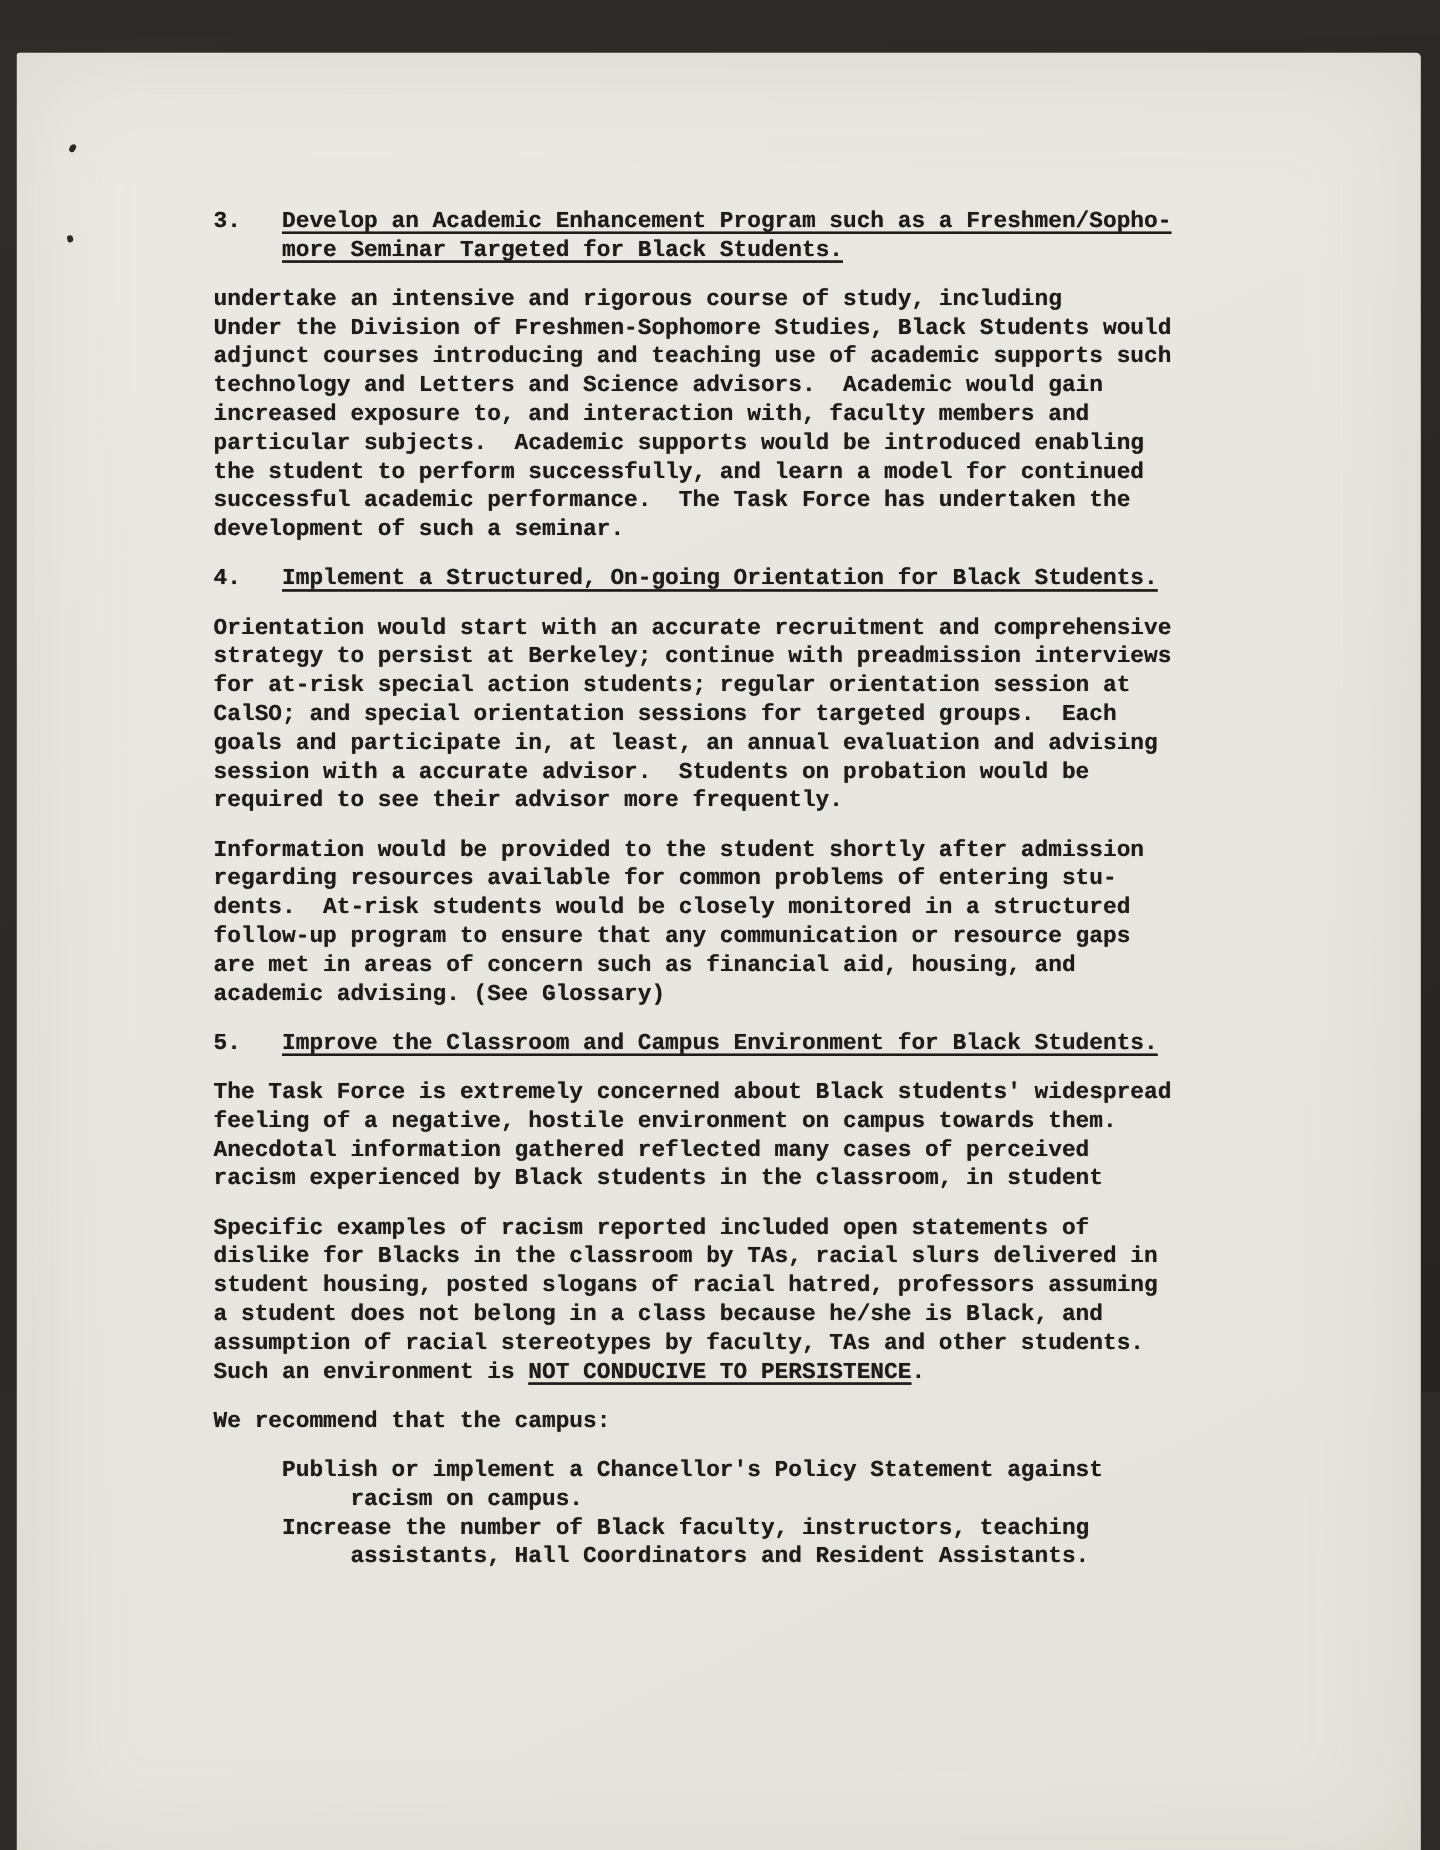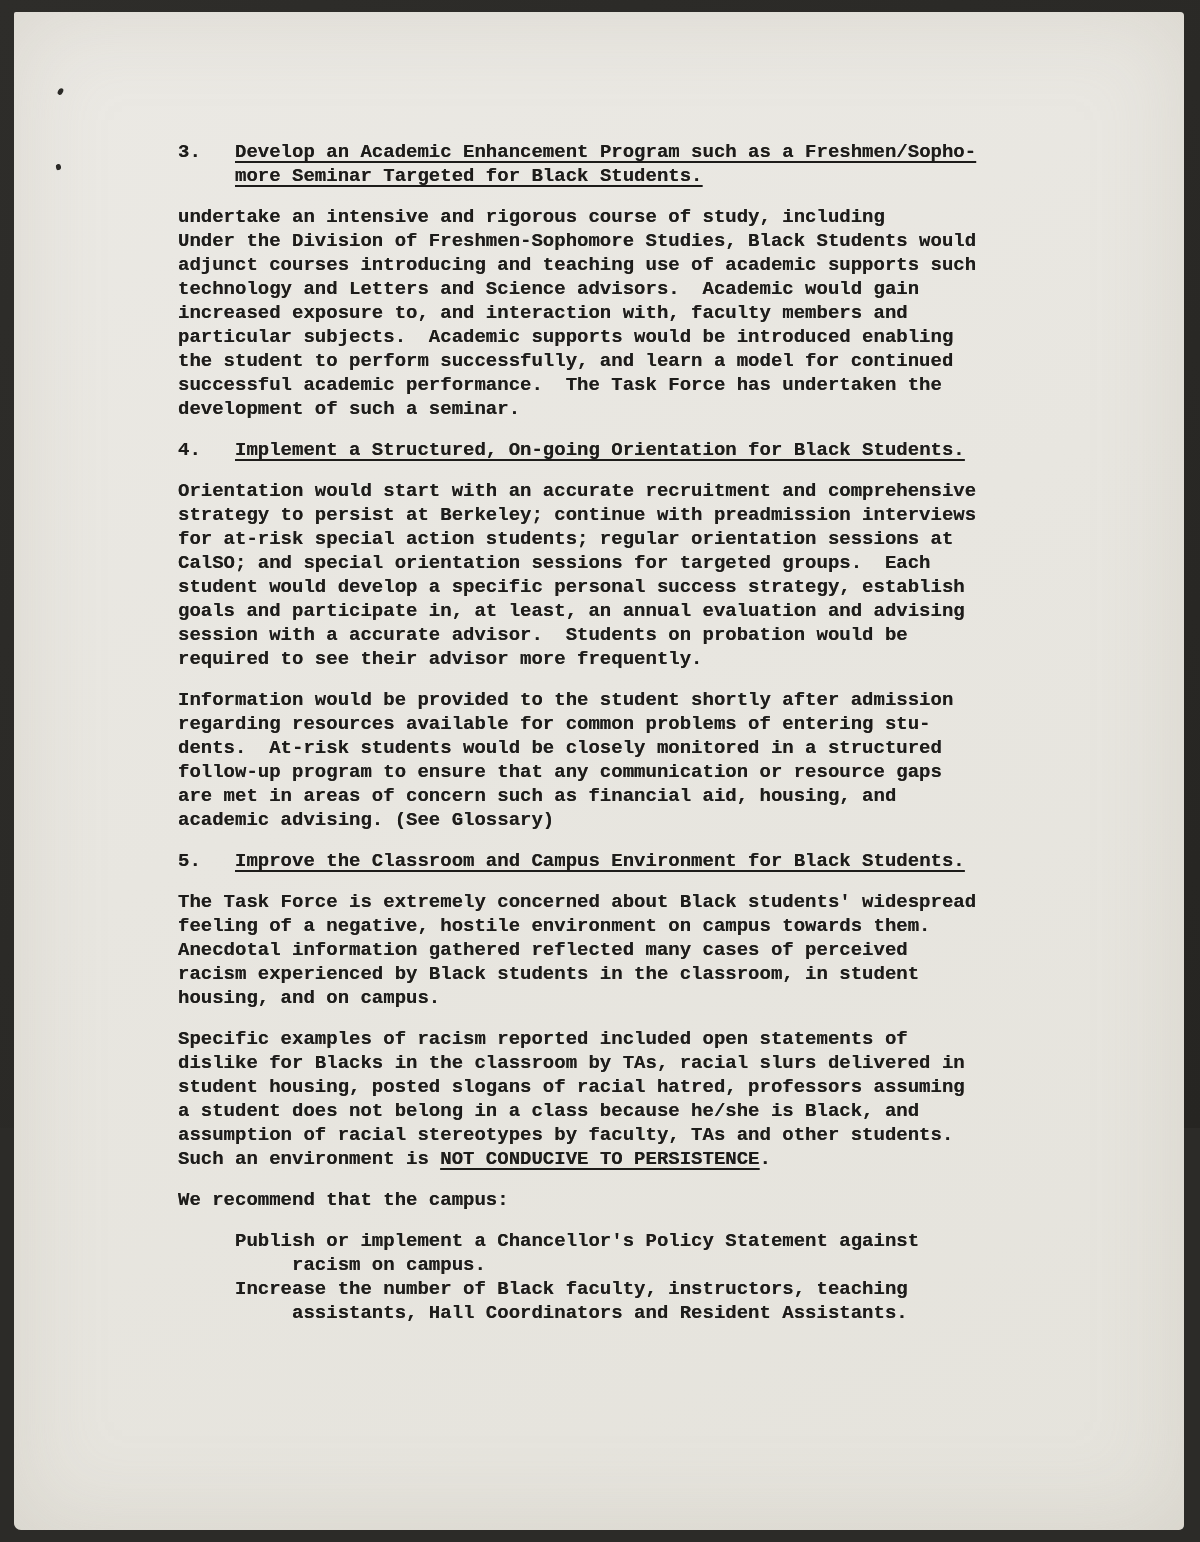--- a/index.html
+++ b/index.html
@@ -8,20 +8,21 @@
     width: 1200px;
     height: 1542px;
     background: #2c2b28;
     overflow: hidden;
   }
   .scan-bg {
     position: relative;
     width: 1200px;
     height: 1128px;
     background: linear-gradient(135deg, #2e2d2a 0%, #2a2926 55%, #262522 100%);
+    margin-top: 32px;
   }
   .paper {
     position: absolute;
     left: 14px;
     top: 12px;
     width: 1170px;
     height: 1518px;
     background: linear-gradient(155deg, #ebe9e4 0%, #e8e6e0 45%, #e5e3dc 100%);
     border-radius: 2px 4px 5px 7px;
     box-shadow: inset 0 0 90px rgba(175, 170, 155, 0.28);
@@ -83,44 +84,42 @@
           <div class="line"><span>the student to perform successfully, and learn a model for continued</span></div>
           <div class="line"><span>successful academic performance.  The Task Force has undertaken the</span></div>
           <div class="line"><span>development of such a seminar.</span></div>
         </div>
         <div class="section">
           <div class="line"><span>4.   </span><span class="u">Implement a Structured, On-going Orientation for Black Students.</span></div>
         </div>
         <div class="section">
           <div class="line"><span>Orientation would start with an accurate recruitment and comprehensive</span></div>
           <div class="line"><span>strategy to persist at Berkeley; continue with preadmission interviews</span></div>
-          <div class="line"><span>for at-risk special action students; regular orientation sessions at</span></div>
+          <div class="line"><span>for at-risk special action students; regular orientation session at</span></div>
           <div class="line"><span>CalSO; and special orientation sessions for targeted groups.  Each</span></div>
-          <div class="line"><span>student would develop a specific personal success strategy, establish</span></div>
           <div class="line"><span>goals and participate in, at least, an annual evaluation and advising</span></div>
           <div class="line"><span>session with a accurate advisor.  Students on probation would be</span></div>
           <div class="line"><span>required to see their advisor more frequently.</span></div>
         </div>
         <div class="section">
           <div class="line"><span>Information would be provided to the student shortly after admission</span></div>
           <div class="line"><span>regarding resources available for common problems of entering stu-</span></div>
           <div class="line"><span>dents.  At-risk students would be closely monitored in a structured</span></div>
           <div class="line"><span>follow-up program to ensure that any communication or resource gaps</span></div>
           <div class="line"><span>are met in areas of concern such as financial aid, housing, and</span></div>
           <div class="line"><span>academic advising. (See Glossary)</span></div>
         </div>
         <div class="section">
           <div class="line"><span>5.   </span><span class="u">Improve the Classroom and Campus Environment for Black Students.</span></div>
         </div>
         <div class="section">
           <div class="line"><span>The Task Force is extremely concerned about Black students' widespread</span></div>
           <div class="line"><span>feeling of a negative, hostile environment on campus towards them.</span></div>
           <div class="line"><span>Anecdotal information gathered reflected many cases of perceived</span></div>
           <div class="line"><span>racism experienced by Black students in the classroom, in student</span></div>
-          <div class="line"><span>housing, and on campus.</span></div>
         </div>
         <div class="section">
           <div class="line"><span>Specific examples of racism reported included open statements of</span></div>
           <div class="line"><span>dislike for Blacks in the classroom by TAs, racial slurs delivered in</span></div>
           <div class="line"><span>student housing, posted slogans of racial hatred, professors assuming</span></div>
           <div class="line"><span>a student does not belong in a class because he/she is Black, and</span></div>
           <div class="line"><span>assumption of racial stereotypes by faculty, TAs and other students.</span></div>
           <div class="line"><span>Such an environment is </span><span class="u">NOT CONDUCIVE TO PERSISTENCE</span><span>.</span></div>
         </div>
         <div class="section">

